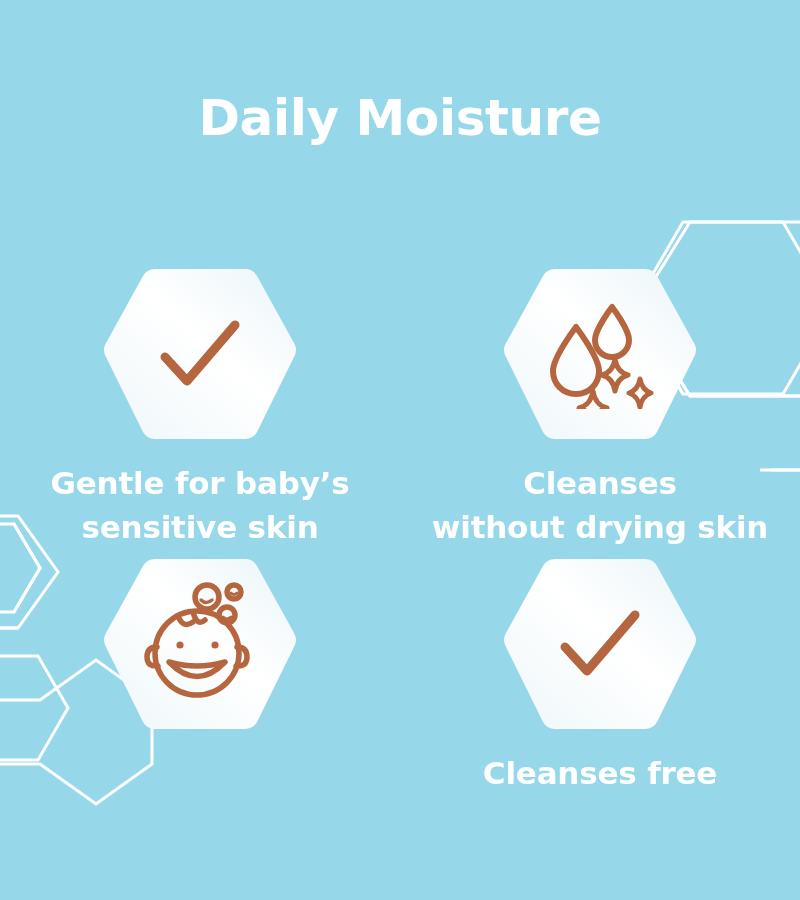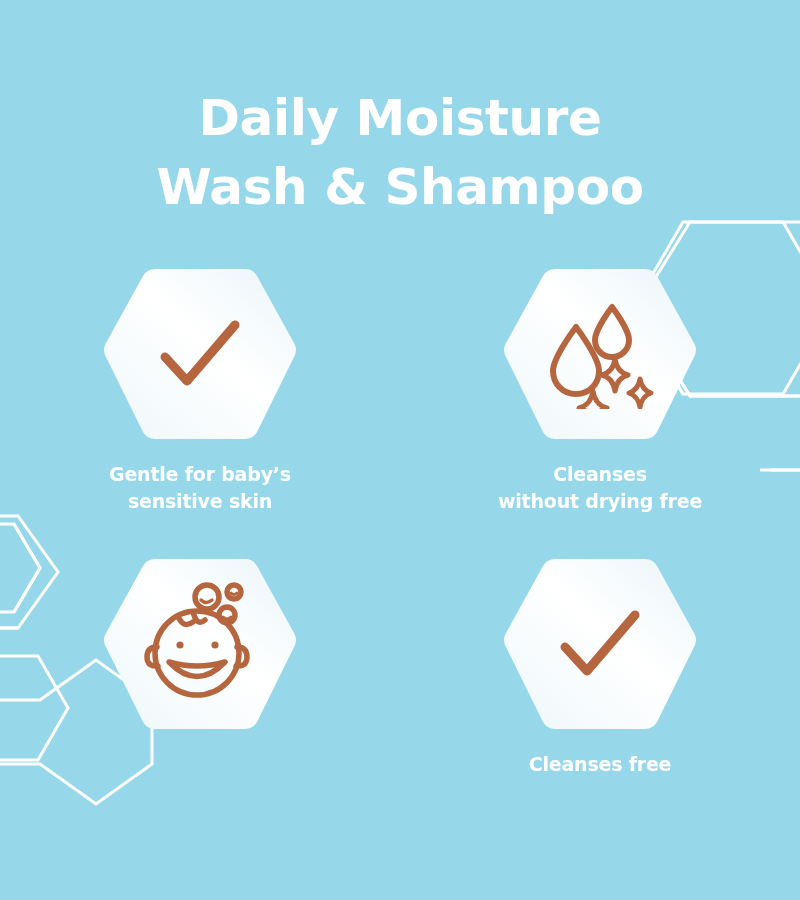--- a/index.html
+++ b/index.html
@@ -82,21 +82,21 @@
   .hex-icon {
     position: relative;
     width: 110px;
     height: 110px;
   }
 
   .feature-caption {
     margin-top: 18px;
     text-align: center;
     color: #FFFFFF;
-    font-size: 19px;
+    font-size: 31px;
     font-weight: bold;
     line-height: 1.42;
     letter-spacing: -0.2px;
     white-space: pre-line;
   }
 </style>
 </head>
 <body>
 
 <div id="infographic">
@@ -126,21 +126,20 @@
 
       <polyline points="-10,516 18,516 58,572 18,628 -10,628"></polyline>
       <polyline points="18,628 -10,628"></polyline>
 
       <polyline points="-10,700 40,700 96,660 152,700 152,764 96,804 40,764 -10,764"></polyline>
     </g>
   </svg>
 
   <div class="title-block">
     <span class="title-line">Daily Moisture</span>
-    <span class="title-line">Wash &amp; Shampoo</span>
   </div>
 
   <div class="features">
 
     <div class="feature">
       <div class="hex-wrap">
         <svg class="hexbg" viewBox="0 0 196 178" xmlns="http://www.w3.org/2000/svg">
           <defs>
             <linearGradient id="hexgrad1" x1="0" y1="1" x2="1" y2="0">
               <stop offset="0%" stop-color="#EEF7FA"></stop>
@@ -181,21 +180,21 @@
 
             <path d="M 70 60 Q 72 73 83 76 Q 72 79 70 92 Q 68 79 57 76 Q 68 73 70 60 Z"></path>
 
             <path d="M 95 80 Q 97 91 106 94 Q 97 97 95 108 Q 93 97 84 94 Q 93 91 95 80 Z"></path>
 
             <path d="M 48 92 Q 50 106 62 109 Q 50 112 48 126 Q 46 112 34 109 Q 46 106 48 92 Z"></path>
           </g>
         </svg>
       </div>
       <div class="feature-caption">Cleanses
-without drying free</div>
+without drying skin</div>
     </div>
 
     <div class="feature">
       <div class="hex-wrap">
         <svg class="hexbg" viewBox="0 0 196 178" xmlns="http://www.w3.org/2000/svg">
           <defs>
             <linearGradient id="hexgrad3" x1="0" y1="1" x2="1" y2="0">
               <stop offset="0%" stop-color="#EEF7FA"></stop>
               <stop offset="55%" stop-color="#FFFFFF"></stop>
               <stop offset="100%" stop-color="#EAF5F9"></stop>

